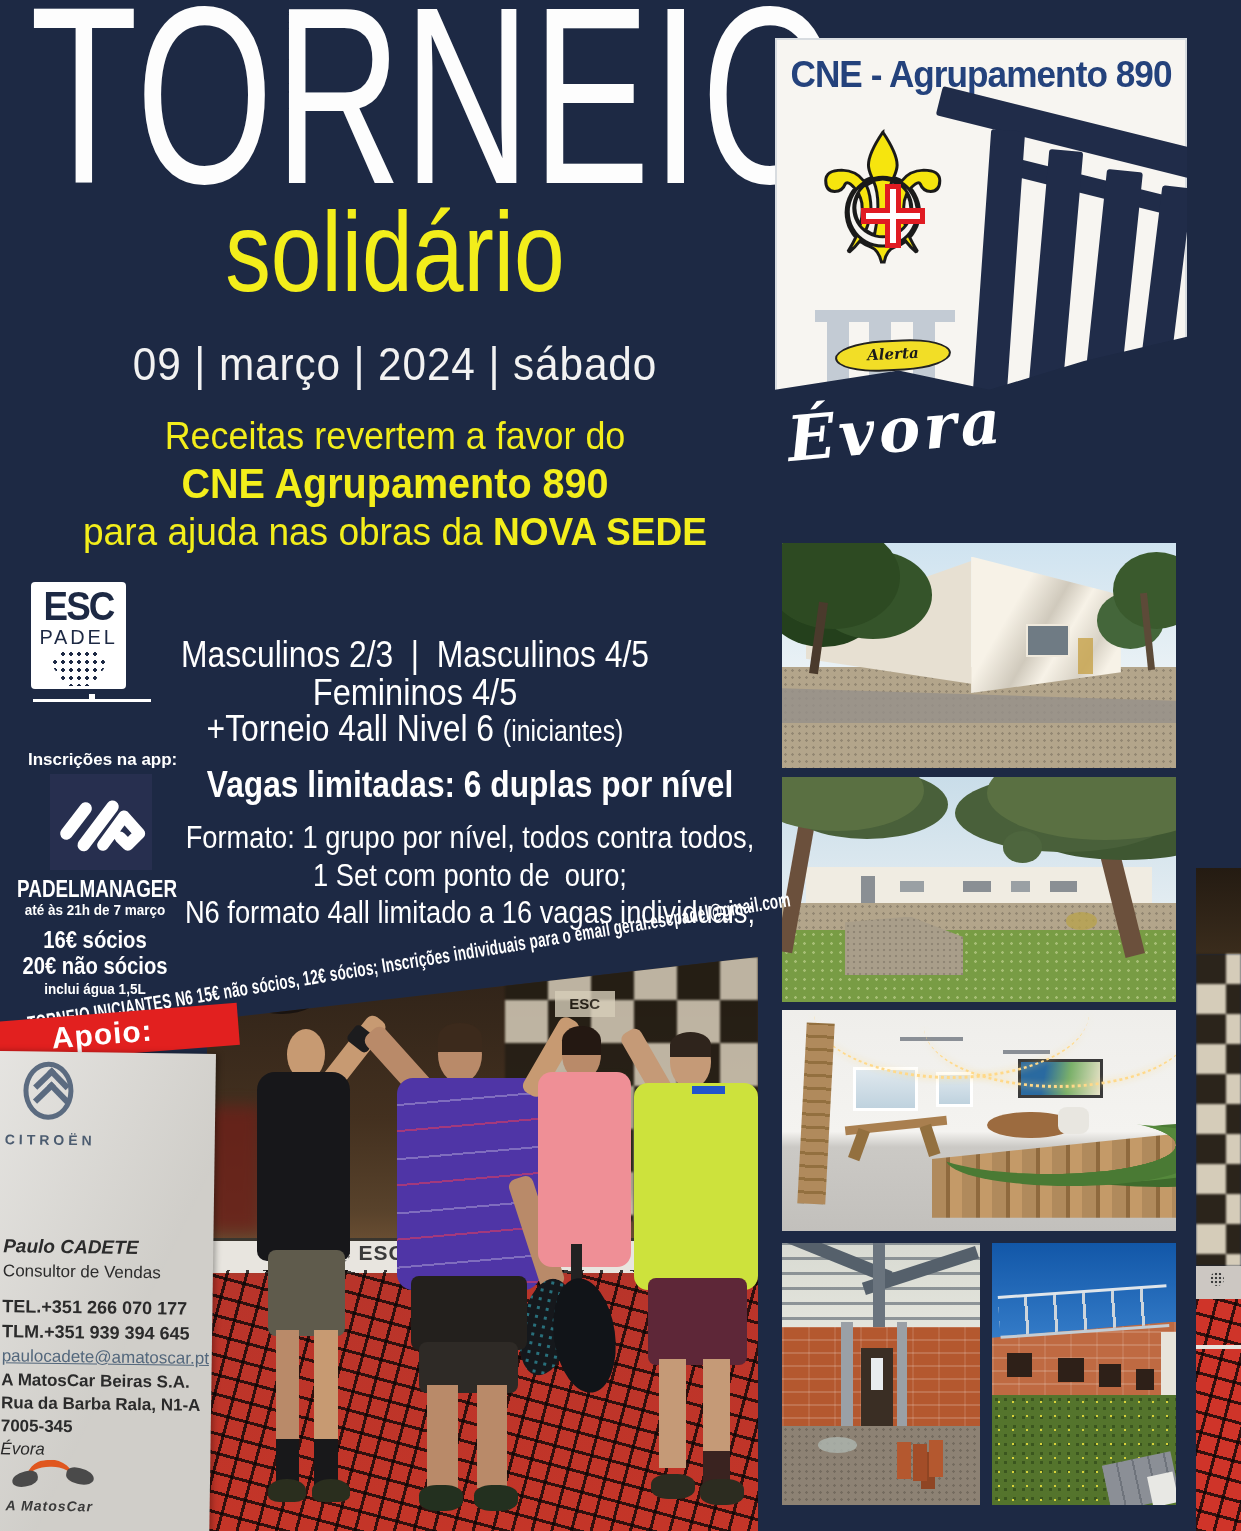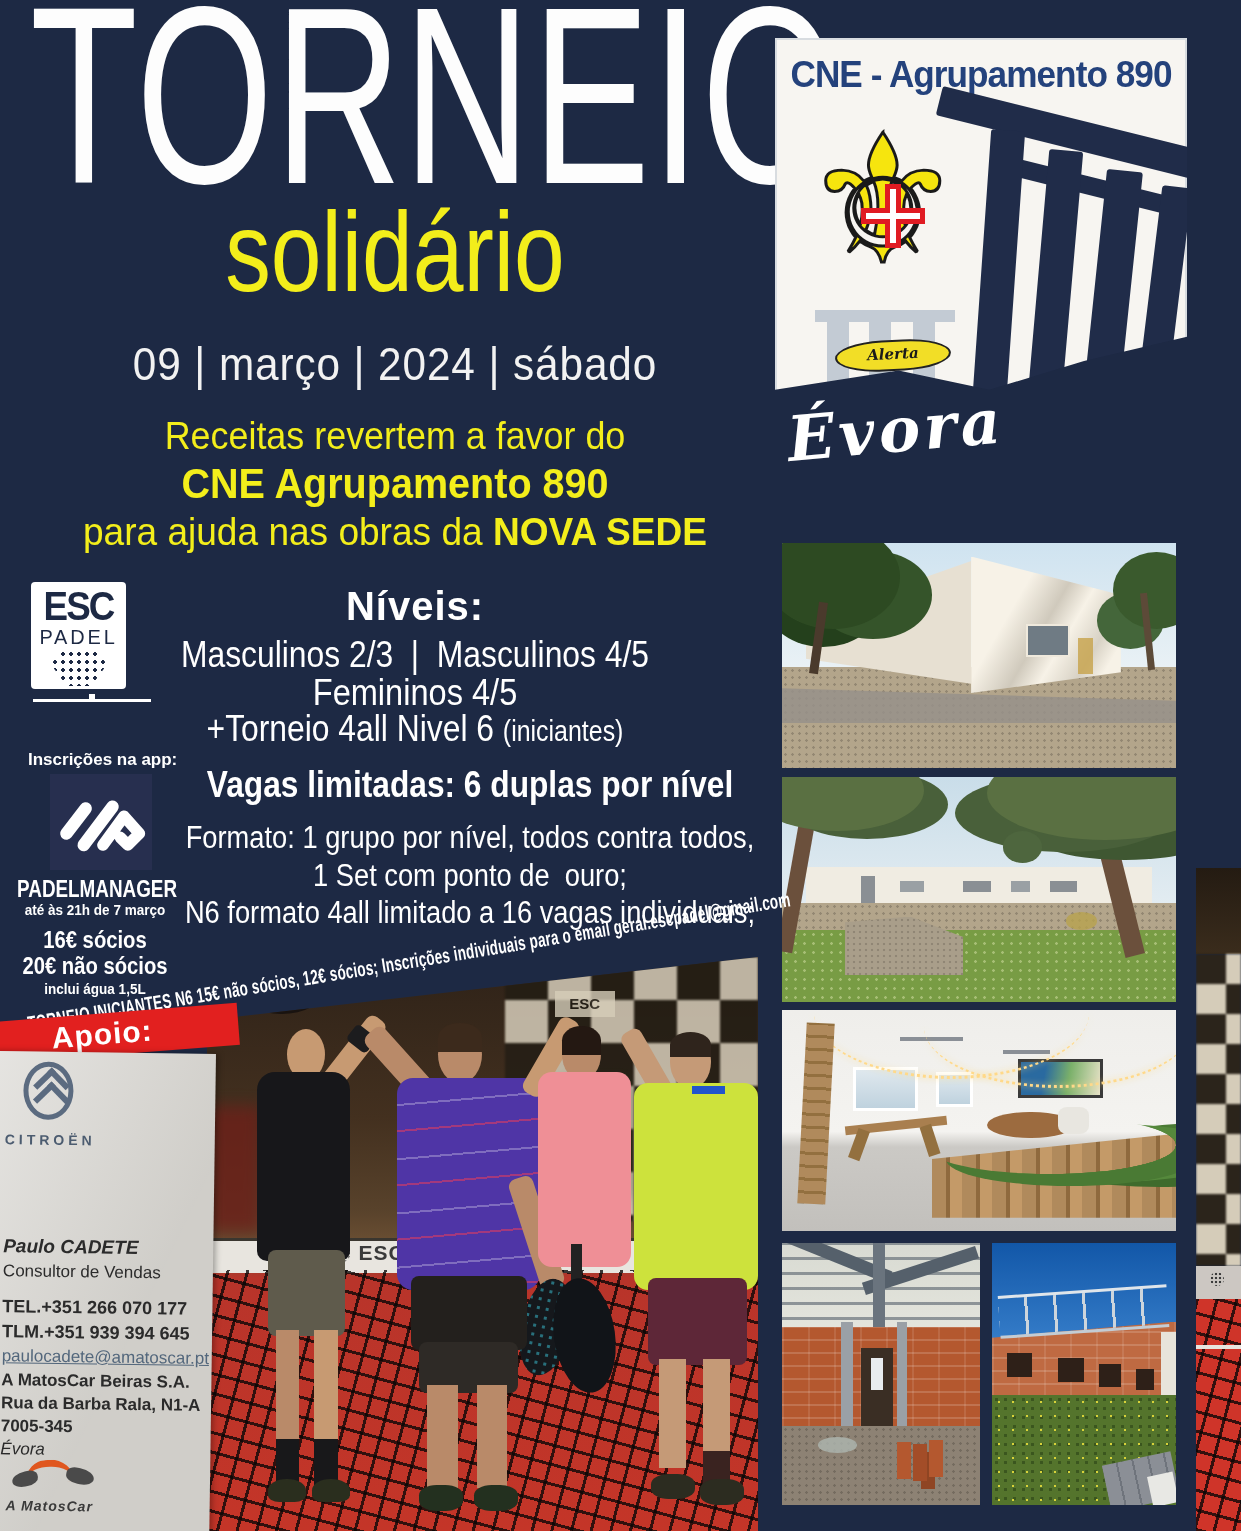--- a/index.html
+++ b/index.html
@@ -114,21 +114,20 @@
 
 <div id="poster">
 
   <div class="abs main-title">TORNEIO</div>
   <div class="abs subtitle">solidário</div>
   <div class="abs date-line">09 | março | 2024 | sábado</div>
   <div class="abs benefit1">Receitas revertem a favor do</div>
   <div class="abs benefit2">CNE Agrupamento 890</div>
   <div class="abs benefit3"><span>para ajuda nas obras da </span><b>NOVA SEDE</b></div>
 
-  <div class="abs levels-heading">Níveis:</div>
   <div class="abs levels-l1">Masculinos 2/3  |  Masculinos 4/5</div>
   <div class="abs levels-l2">Femininos 4/5</div>
   <div class="abs levels-l3"><span>+Torneio 4all Nivel 6 </span><span class="note">(iniciantes)</span></div>
   <div class="abs vagas">Vagas limitadas: 6 duplas por nível</div>
   <div class="abs fmt1">Formato: 1 grupo por nível, todos contra todos,</div>
   <div class="abs fmt2">1 Set com ponto de  ouro;</div>
   <div class="abs fmt3">N6 formato 4all limitado a 16 vagas individuais;</div>
 
   <div class="abs esc-box">
     <div class="esc-top">ESC</div>

